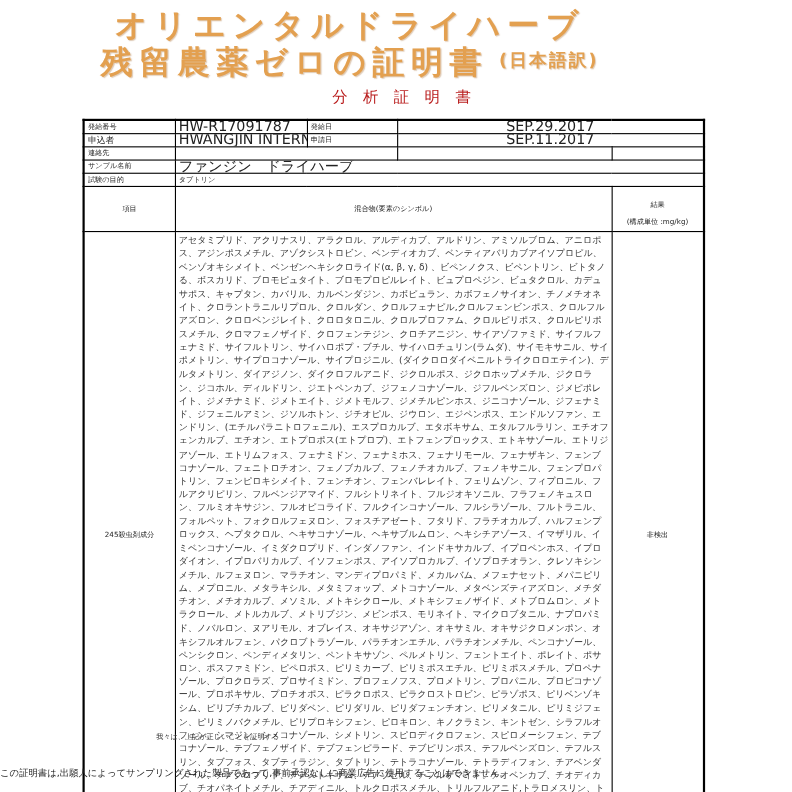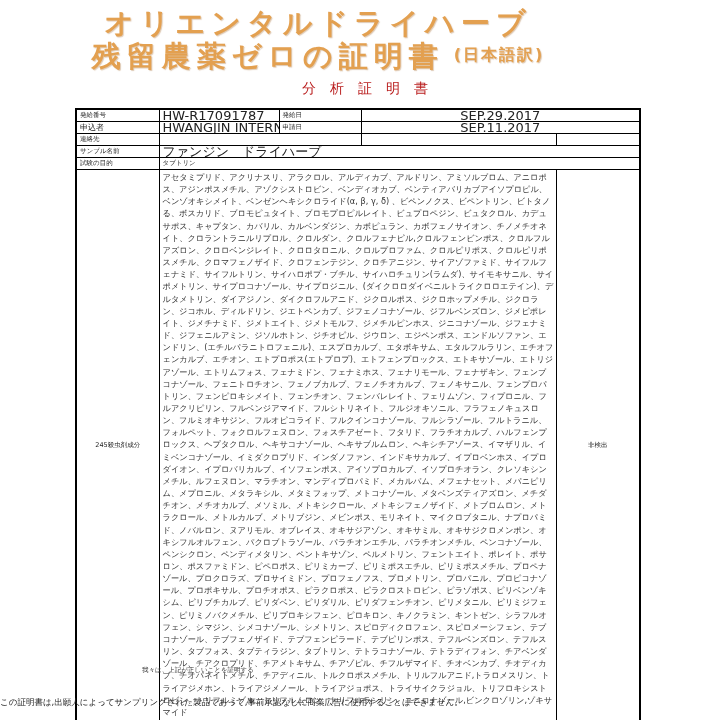--- a/index.html
+++ b/index.html
@@ -70,20 +70,28 @@
     <td></td>
   </tr>
   <tr>
     <td class="lbl">サンプル名前</td>
     <td colspan="4">ファンジン　ドライハーブ</td>
   </tr>
   <tr>
     <td class="lbl">試験の目的</td>
     <td colspan="4" class="lbl">タブトリン</td>
   </tr>
+  <tr class="hdr">
+    <td>項目</td>
+    <td colspan="3">混合物(要素のシンボル)</td>
+    <td class="res">
+      <span class="r1">結果</span>
+      <span class="r2">(構成単位 :mg/kg)</span>
+    </td>
+  </tr>
   <tr class="body">
     <td>245殺虫剤成分</td>
     <td colspan="3" class="list">アセタミプリド、アクリナスリ、アラクロル、アルディカブ、アルドリン、アミソルブロム、アニロポス、アジンポスメチル、アゾクシストロビン、ベンディオカブ、ベンティアバリカブアイソプロピル、ベンゾオキシメイト、ベンゼンヘキシクロライド(α, β, γ, δ) 、ビペンノクス、ビペントリン、ビトタノる、ボスカリド、ブロモピュタイト、ブロモプロピルレイト、ビュプロペジン、ビュタクロル、カデュサポス、キャプタン、カバリル、カルベンダジン、カボピュラン、カボフェノサイオン、チノメチオネイト、クロラントラニルリプロル、クロルダン、クロルフェナピル,クロルフェンビンポス、クロルフルアズロン、クロロベンジレイト、クロロタロニル、クロルプロファム、クロルピリポス、クロルピリポスメチル、クロマフェノザイド、クロフェンテジン、クロチアニジン、サイアゾファミド、サイフルフェナミド、サイフルトリン、サイハロポプ・ブチル、サイハロチュリン(ラムダ)、サイモキサニル、サイポメトリン、サイプロコナゾール、サイプロジニル、(ダイクロロダイベニルトライクロロエテイン)、デルタメトリン、ダイアジノン、ダイクロフルアニド、ジクロルポス、ジクロホップメチル、ジクロラン、ジコホル、ディルドリン、ジエトペンカブ、ジフェノコナゾール、ジフルベンズロン、ジメピポレイト、ジメチナミド、ジメトエイト、ジメトモルフ、ジメチルピンホス、ジニコナゾール、ジフェナミド、ジフェニルアミン、ジソルホトン、ジチオピル、ジウロン、エジペンポス、エンドルソファン、エンドリン、(エチルパラニトロフェニル)、エスプロカルブ、エタボキサム、エタルフルラリン、エチオフェンカルブ、エチオン、エトプロポス(エトプロプ)、エトフェンプロックス、エトキサゾール、エトリジアゾール、エトリムフォス、フェナミドン、フェナミホス、フェナリモール、フェナザキン、フェンブコナゾール、フェニトロチオン、フェノブカルブ、フェノチオカルブ、フェノキサニル、フェンプロパトリン、フェンピロキシメイト、フェンチオン、フェンバレレイト、フェリムゾン、フィプロニル、フルアクリピリン、フルベンジアマイド、フルシトリネイト、フルジオキソニル、フラフェノキュスロン、フルミオキサジン、フルオピコライド、フルクインコナゾール、フルシラゾール、フルトラニル、フォルペット、フォクロルフェヌロン、フォスチアゼート、フタリド、フラチオカルブ、ハルフェンプロックス、ヘプタクロル、ヘキサコナゾール、ヘキサブルムロン、ヘキシチアゾース、イマザリル、イミベンコナゾール、イミダクロプリド、インダノファン、インドキサカルブ、イプロベンホス、イプロダイオン、イプロバリカルブ、イソフェンポス、アイソプロカルブ、イソプロチオラン、クレソキシンメチル、ルフェヌロン、マラチオン、マンディプロパミド、メカルバム、メフェナセット、メパニピリム、メプロニル、メタラキシル、メタミフォップ、メトコナゾール、メタベンズティアズロン、メチダチオン、メチオカルブ、メソミル、メトキシクロール、メトキシフェノザイド、メトブロムロン、メトラクロール、メトルカルブ、メトリブジン、メビンポス、モリネイト、マイクロブタニル、ナプロパミド、ノバルロン、ヌアリモル、オブレイス、オキサジアゾン、オキサミル、オキサジクロメンポン、オキシフルオルフェン、パクロブトラゾール、パラチオンエチル、パラチオンメチル、ペンコナゾール、ペンシクロン、ペンディメタリン、ペントキサゾン、ペルメトリン、フェントエイト、ポレイト、ポサロン、ポスファミドン、ピペロポス、ピリミカーブ、ピリミポスエチル、ピリミポスメチル、プロペナゾール、プロクロラズ、プロサイミドン、プロフェノフス、プロメトリン、プロパニル、プロピコナゾール、プロポキサル、プロチオポス、ピラクロポス、ピラクロストロビン、ピラゾポス、ピリベンゾキシム、ピリブチカルブ、ピリダベン、ピリダリル、ピリダフェンチオン、ピリメタニル、ピリミジフェン、ピリミノバクメチル、ピリプロキシフェン、ピロキロン、キノクラミン、キントゼン、シラフルオフェン、シマジン、シメコナゾール、シメトリン、スピロディクロフェン、スピロメーシフェン、テブコナゾール、テブフェノザイド、テブフェンピラード、テブピリンポス、テフルベンズロン、テフルスリン、タブフォス、タブティラジン、タブトリン、テトラコナゾール、テトラディフォン、チアベンダゾール、チアクロプリド、チアメトキサム、チアゾピル、チフルザマイド、チオベンカブ、チオディカブ、チオパネイトメチル、チアディニル、トルクロポスメチル、トリルフルアニド,トラロメスリン、トライアジメホン、トライアジメノール、トライアジョポス、トライサイクラジョル、トリフロキシストロビン、トリフルミゾル、トリフルムロン、トリフルランリン、ユニコナゾール,ビンクロゾリン,ゾキサマイド</td>
     <td>非検出</td>
   </tr>
 </tbody>
   </table>
 
 <div class="note">我々は、上記が正しいことを証明する</div>
 <div class="footer">この証明書は,出願人によってサンプリングされた製品であって,事前承認なしに商業広告に使用することはできません。</div>

